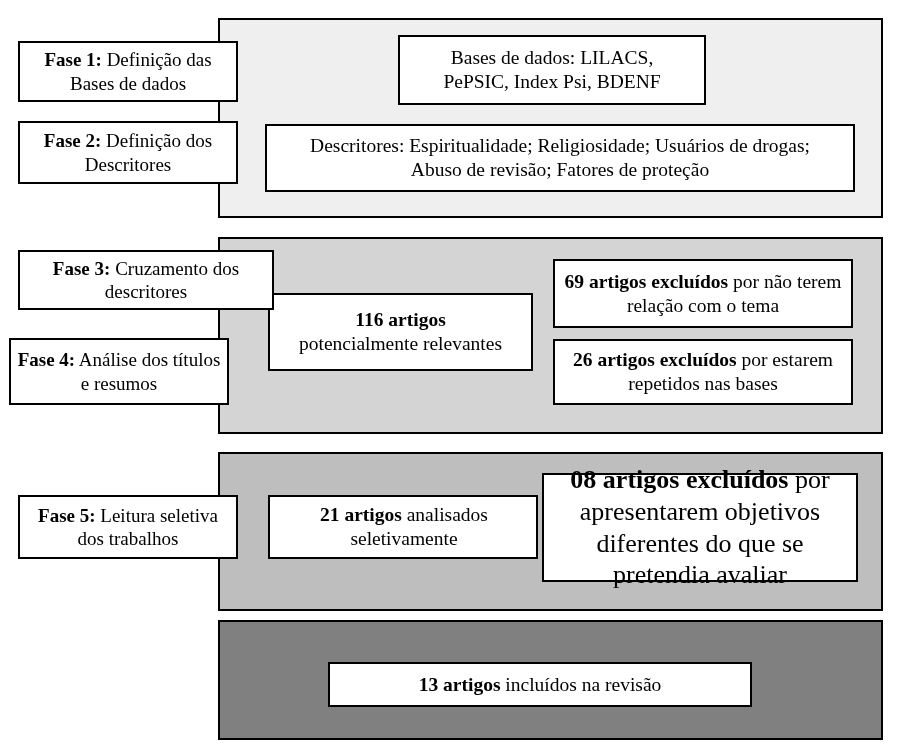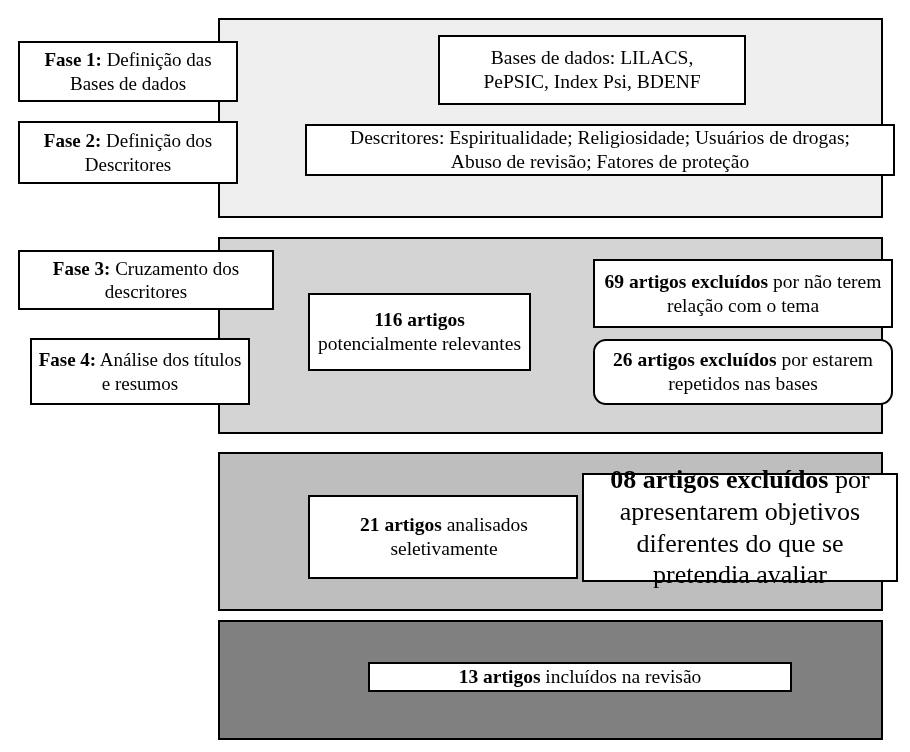--- a/index.html
+++ b/index.html
@@ -38,21 +38,20 @@
   }
   .box .txt {
     display: block;
     width: 100%;
   }
   .phase-box {
     font-size: 19px;
   }
   .content-box {
     font-size: 19.5px;
-    margin-left: 40px;
   }
   .content-box.small {
     font-size: 26px;
   }
   b { font-weight: bold; }
   .lead { font-weight: bold; }
 </style>
 </head>
 <body>
 
@@ -66,65 +65,68 @@
 
   <div class="band" style="left:218px; top:620px; width:665px; height:120px; background:#808080;"></div>
 
   <div class="box content-box" style="left:398px; top:35px; width:308px; height:70px;">
     <span class="txt">
       <span>Bases de dados: LILACS,</span><br>
       <span>PePSIC, Index Psi, BDENF</span>
     </span>
   </div>
 
-  <div class="box content-box" style="left:265px; top:124px; width:590px; height:52px;">
+  <div class="box content-box" style="left:265px; top:124px; width:590px; height:68px;">
     <span class="txt">
       <span>Descritores: Espiritualidade; Religiosidade; Usuários de drogas;</span><br>
       <span>Abuso de revisão; Fatores de proteção</span>
     </span>
   </div>
 
-  <div class="box content-box" style="left:268px; top:293px; width:223px; height:78px;">
+  <div class="box content-box" style="left:268px; top:293px; width:265px; height:78px;">
     <span class="txt">
       <b class="lead">116 artigos</b><br>
       <span>potencialmente relevantes</span>
     </span>
   </div>
 
   <div class="box content-box" style="left:553px; top:259px; width:300px; height:69px;">
     <span class="txt"><b class="lead">69 artigos excluídos</b><span> por não terem relação com o tema</span></span>
   </div>
 
-  <div class="box content-box" style="left:553px; top:339px; width:300px; height:66px;border-radius:13px;">
+  <div class="box content-box" style="left:553px; top:339px; width:300px; height:66px;">
     <span class="txt"><b class="lead">26 artigos excluídos</b><span> por estarem repetidos nas bases</span></span>
   </div>
 
-  <div class="box content-box" style="left:268px; top:495px; width:270px; height:84px;padding-left:8px;">
+  <div class="box content-box" style="left:268px; top:495px; width:270px; height:64px;padding-left:8px;">
     <span class="txt"><b class="lead">21 artigos</b><span> analisados seletivamente</span></span>
   </div>
 
   <div class="box content-box small" style="left:542px; top:473px; width:316px; height:109px;">
     <span class="txt"><b class="lead">08 artigos excluídos</b><span> por apresentarem objetivos diferentes do que se pretendia avaliar</span></span>
   </div>
 
-  <div class="box content-box" style="left:328px; top:662px; width:424px; height:30px;">
+  <div class="box content-box" style="left:328px; top:662px; width:424px; height:45px;">
     <span class="txt"><b class="lead">13 artigos</b><span> incluídos na revisão</span></span>
   </div>
 
   <div class="box phase-box" style="left:18px; top:41px; width:220px; height:61px;">
     <span class="txt"><b class="lead">Fase 1:</b><span> Definição das Bases de dados</span></span>
   </div>
 
   <div class="box phase-box" style="left:18px; top:121px; width:220px; height:63px;">
     <span class="txt"><b class="lead">Fase 2:</b><span> Definição dos Descritores</span></span>
   </div>
 
   <div class="box phase-box" style="left:18px; top:250px; width:256px; height:60px;">
     <span class="txt"><b class="lead">Fase 3:</b><span> Cruzamento dos descritores</span></span>
   </div>
 
-  <div class="box phase-box" style="left:30px; top:338px; width:220px; height:67px;">
+  <div class="box phase-box" style="left:9px; top:338px; width:220px; height:67px;">
     <span class="txt"><b class="lead">Fase 4:</b><span> Análise dos títulos e resumos</span></span>
   </div>
 
+  <div class="box phase-box" style="left:18px; top:495px; width:220px; height:64px;">
+    <span class="txt"><b class="lead">Fase 5:</b><span> Leitura seletiva dos trabalhos</span></span>
+  </div>
 
 
 </div>
 
 </body></html>

